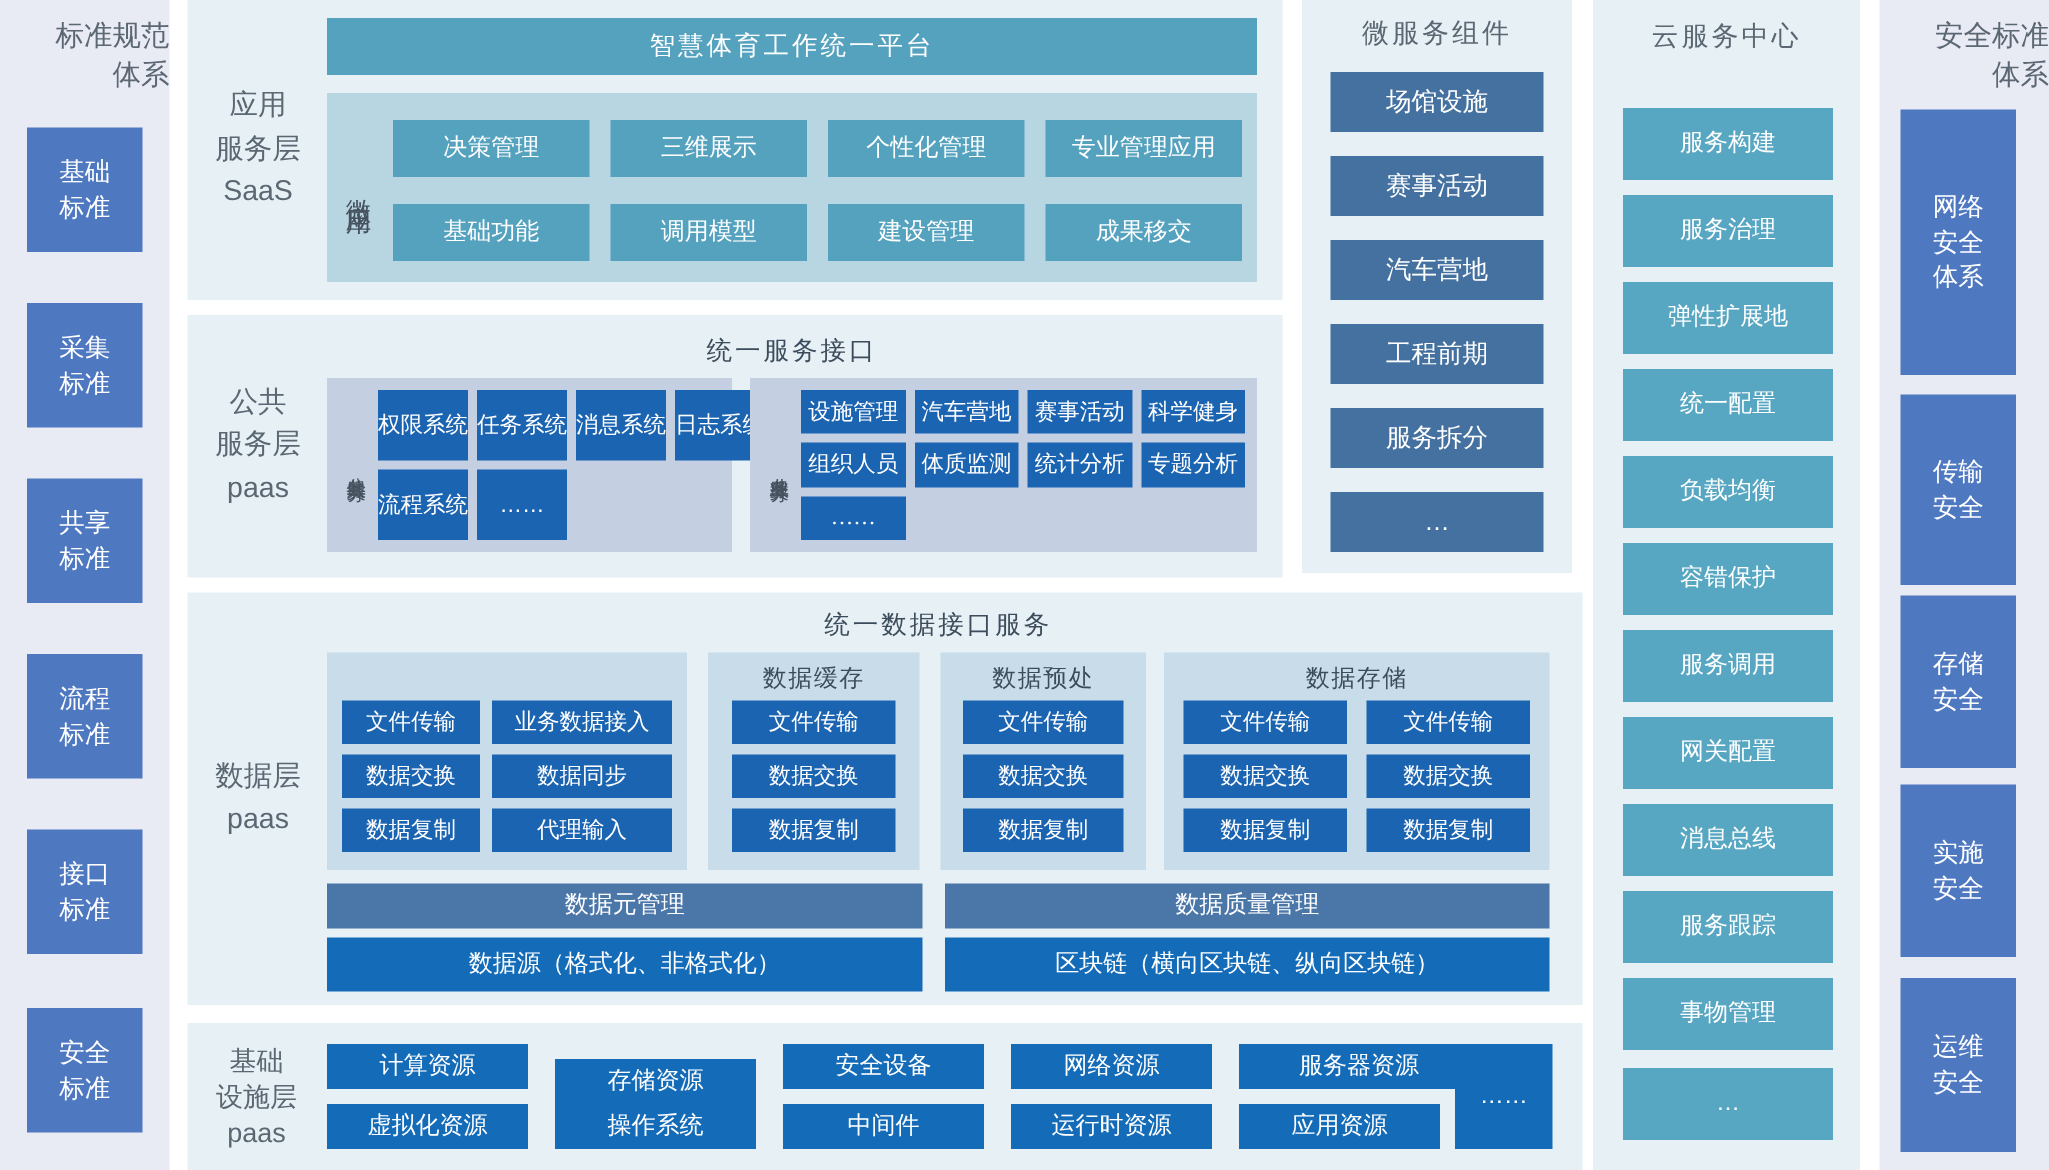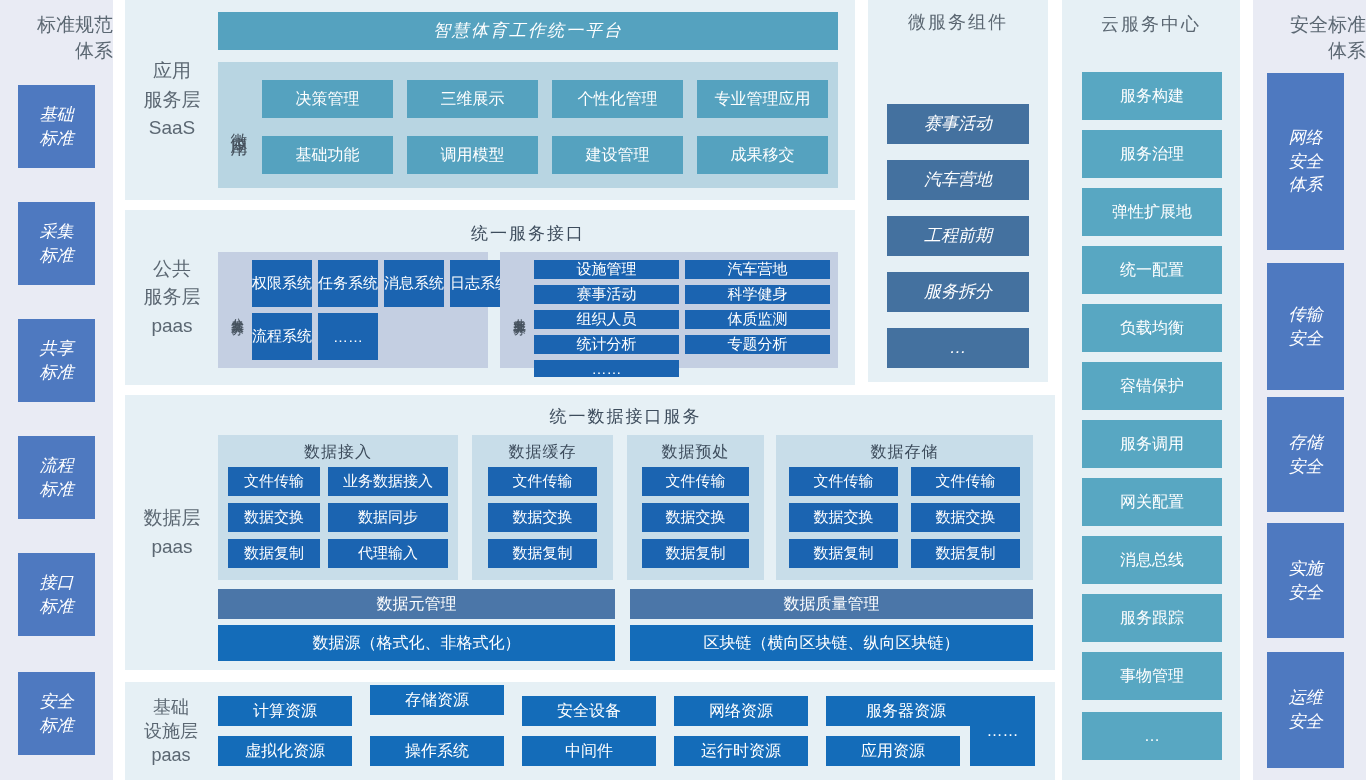--- a/index.html
+++ b/index.html
@@ -24,21 +24,21 @@
   .group{position:absolute;background:var(--bg-service-group,#c4cfe2);}
   .dgroup{position:absolute;background:var(--bg-data-group,#c8dde9);}
   .dg-title{position:absolute;top:4px;left:0;width:100%;height:26px;display:flex;align-items:center;
     justify-content:center;color:var(--title-dark,#3d4c5c);font-size:16px;letter-spacing:1px;}
   .vlabel{position:absolute;display:flex;align-items:center;justify-content:center;
     writing-mode:vertical-rl;color:var(--label-mid,#46525e);font-size:17px;letter-spacing:4px;}
   .vlabel.small{font-size:13px;letter-spacing:1px;}
   .grid{position:absolute;display:grid;gap:6px;}
   .cellbtn{display:flex;align-items:center;justify-content:center;color:#fff;
     background:var(--dark-blue,#1b64b1);font-size:15px;white-space:nowrap;}
-  .f16{font-size:16px;} .f17{font-size:17px;font-style:italic;}
+  .f16{font-size:16px;} .f17{font-size:17px;}
 </style>
 </head>
 <body>
 
 <div class="stage">
 
   <div class="side-panel" style="left:0;top:0;width:113px;height:780px">
     <div class="side-title">标准规范
 体系</div>
     <div class="box peri f17" style="left:18px;top:85px;width:77px;height:83px">基础
@@ -86,41 +86,40 @@
         <div class="cellbtn">任务系统</div>
         <div class="cellbtn">消息系统</div>
         <div class="cellbtn">日志系统</div>
         <div class="cellbtn">流程系统</div>
         <div class="cellbtn">……</div>
       </div>
     </div>
 
     <div class="group" style="left:375px;top:42px;width:338px;height:116px">
       <div class="vlabel small" style="left:8px;top:4px;bottom:4px;width:22px">业务类服务</div>
-      <div class="grid" style="left:34px;top:8px;right:8px;bottom:8px;grid-template-columns:1fr 1fr;grid-auto-rows:1fr;">
+      <div class="grid" style="left:34px;top:8px;right:8px;bottom:8px;grid-template-columns:1fr 1fr 1fr 1fr;grid-auto-rows:1fr;font-family:Liberation Serif, serif;">
         <div class="cellbtn">设施管理</div>
         <div class="cellbtn">汽车营地</div>
         <div class="cellbtn">赛事活动</div>
         <div class="cellbtn">科学健身</div>
         <div class="cellbtn">组织人员</div>
         <div class="cellbtn">体质监测</div>
         <div class="cellbtn">统计分析</div>
         <div class="cellbtn">专题分析</div>
         <div class="cellbtn">……</div>
       </div>
     </div>
   </div>
 
   <div class="section" style="left:125px;top:395px;width:930px;height:275px">
     <div class="layer-label" style="left:4px;top:0;bottom:0;width:86px">数据层
 paas</div>
     <div class="sec-title" style="left:93px;top:10px;width:815px">统一数据接口服务</div>
 
     <div class="dgroup" style="left:93px;top:40px;width:240px;height:145px">
-      <div class="dg-title">数据接入</div>
       <div class="grid" style="left:10px;top:32px;right:10px;bottom:12px;grid-template-columns:92px 1fr;grid-auto-rows:1fr;gap:7px 8px;">
         <div class="cellbtn">文件传输</div>
         <div class="cellbtn">业务数据接入</div>
         <div class="cellbtn">数据交换</div>
         <div class="cellbtn">数据同步</div>
         <div class="cellbtn">数据复制</div>
         <div class="cellbtn">代理输入</div>
       </div>
     </div>
 
@@ -158,34 +157,35 @@
     <div class="box slate2 f16" style="left:505px;top:194px;width:403px;height:30px">数据质量管理</div>
     <div class="box bright f16" style="left:505px;top:230px;width:403px;height:36px">区块链（横向区块链、纵向区块链）</div>
     <div class="box bright f16" style="left:93px;top:230px;width:397px;height:36px">数据源（格式化、非格式化）</div>
   </div>
 
   <div class="section" style="left:125px;top:682px;width:930px;height:98px">
     <div class="layer-label" style="left:6px;top:0;bottom:0;width:80px;font-size:18px;line-height:1.35">基础
 设施层
 paas</div>
     <div class="box bright f16" style="left:93px;top:14px;width:134px;height:30px">计算资源</div>
-    <div class="box bright f16" style="left:245px;top:3px;width:134px;height:30px">存储资源</div>
+    <div class="box bright f16" style="left:245px;top:24px;width:134px;height:30px">存储资源</div>
     <div class="box bright f16" style="left:397px;top:14px;width:134px;height:30px">安全设备</div>
     <div class="box bright f16" style="left:549px;top:14px;width:134px;height:30px">网络资源</div>
     <div class="box bright f16" style="left:701px;top:14px;width:160px;height:30px">服务器资源</div>
     <div class="box bright f16" style="left:93px;top:54px;width:134px;height:30px">虚拟化资源</div>
     <div class="box bright f16" style="left:245px;top:54px;width:134px;height:30px">操作系统</div>
     <div class="box bright f16" style="left:397px;top:54px;width:134px;height:30px">中间件</div>
     <div class="box bright f16" style="left:549px;top:54px;width:134px;height:30px">运行时资源</div>
     <div class="box bright f16" style="left:701px;top:54px;width:134px;height:30px">应用资源</div>
     <div class="box bright f16" style="left:845px;top:14px;width:65px;height:70px">……</div>
   </div>
 
   <div class="section" style="left:868px;top:0;width:180px;height:382px">
     <div class="sec-title" style="left:0;top:10px;width:100%;font-size:18px;color:var(--label-dark,#5b6772)">微服务组件</div>
+    <div class="box slate f17" style="left:19px;top:48px;width:142px;height:40px">场馆设施</div>
     <div class="box slate f17" style="left:19px;top:104px;width:142px;height:40px">赛事活动</div>
     <div class="box slate f17" style="left:19px;top:160px;width:142px;height:40px">汽车营地</div>
     <div class="box slate f17" style="left:19px;top:216px;width:142px;height:40px">工程前期</div>
     <div class="box slate f17" style="left:19px;top:272px;width:142px;height:40px">服务拆分</div>
     <div class="box slate f17" style="left:19px;top:328px;width:142px;height:40px">…</div>
   </div>
 
   <div class="section" style="left:1062px;top:0;width:178px;height:780px">
     <div class="sec-title" style="left:0;top:12px;width:100%;font-size:18px;color:var(--label-dark,#5b6772)">云服务中心</div>
     <div class="box teal2 f16" style="left:20px;top:72px;width:140px;height:48px">服务构建</div>

